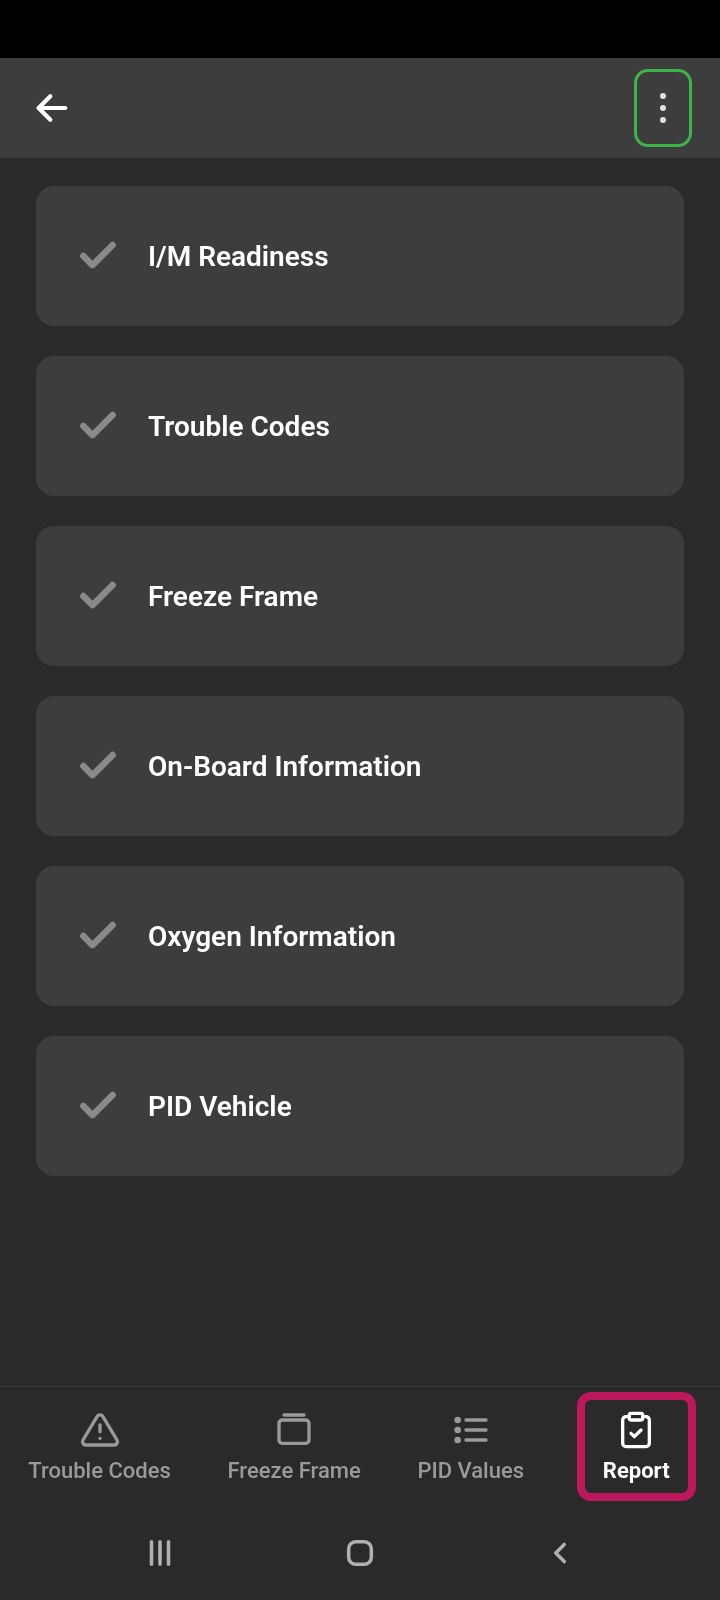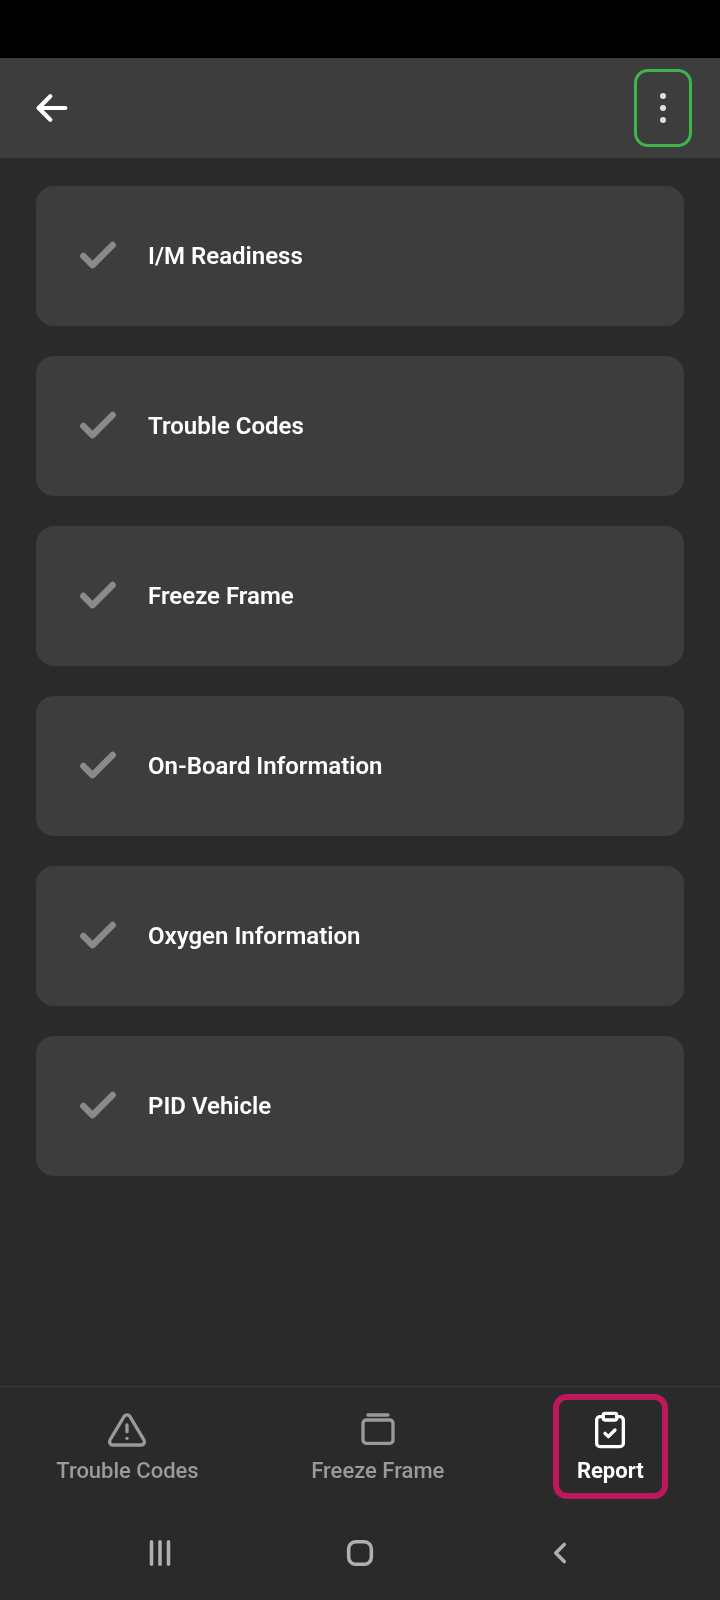--- a/index.html
+++ b/index.html
@@ -68,21 +68,21 @@
       gap: 28px;
       cursor: pointer;
     }
     .check-icon {
       width: 44px;
       height: 44px;
       flex-shrink: 0;
     }
     .card-label {
       color: #fff;
-      font-size: 24px;
+      font-size: 28px;
       font-weight: 600;
     }
     .bottom-nav {
       position: absolute;
       bottom: 94px;
       left: 0;
       right: 0;
       height: 120px;
       background: #2a2a2a;
       display: flex;
@@ -92,21 +92,21 @@
     }
     .nav-item {
       display: flex;
       flex-direction: column;
       align-items: center;
       gap: 8px;
       cursor: pointer;
       padding: 8px 4px;
     }
     .nav-item.active {
-      border: 6px solid #be185d;
+      border: 8px solid #be185d;
       border-radius: 14px;
       padding: 10px 18px;
     }
     .nav-icon {
       width: 44px;
       height: 40px;
     }
     .nav-label {
       color: #9a9a9a;
       font-size: 22px;
@@ -205,20 +205,31 @@
     </svg>
     <span class="nav-label">Trouble Codes</span>
   </div>
   <div class="nav-item">
     <svg class="nav-icon" viewBox="0 0 24 24" fill="none" stroke="#9a9a9a" stroke-width="2" stroke-linecap="round" stroke-linejoin="round">
       <line x1="6" y1="3" x2="18" y2="3"></line>
       <rect x="3" y="6" width="18" height="14" rx="2"></rect>
     </svg>
     <span class="nav-label">Freeze Frame</span>
   </div>
+  <div class="nav-item">
+    <svg class="nav-icon" viewBox="0 0 24 24" fill="none" stroke="#9a9a9a" stroke-width="2" stroke-linecap="round" stroke-linejoin="round">
+      <circle cx="4" cy="6" r="1" fill="#9a9a9a"></circle>
+      <circle cx="4" cy="12" r="1" fill="#9a9a9a"></circle>
+      <circle cx="4" cy="18" r="1" fill="#9a9a9a"></circle>
+      <line x1="9" y1="6" x2="21" y2="6"></line>
+      <line x1="9" y1="12" x2="21" y2="12"></line>
+      <line x1="9" y1="18" x2="21" y2="18"></line>
+    </svg>
+    <span class="nav-label">PID Values</span>
+  </div>
   <div class="nav-item active">
     <svg class="nav-icon" viewBox="0 0 24 24" fill="none" stroke="#fff" stroke-width="2" stroke-linecap="round" stroke-linejoin="round">
       <path d="M16 4h2a2 2 0 0 1 2 2v14a2 2 0 0 1-2 2H6a2 2 0 0 1-2-2V6a2 2 0 0 1 2-2h2"></path>
       <rect x="8" y="2" width="8" height="4" rx="1"></rect>
       <polyline points="9 14 11 16 15 12"></polyline>
     </svg>
     <span class="nav-label">Report</span>
   </div>
 </div>
 

